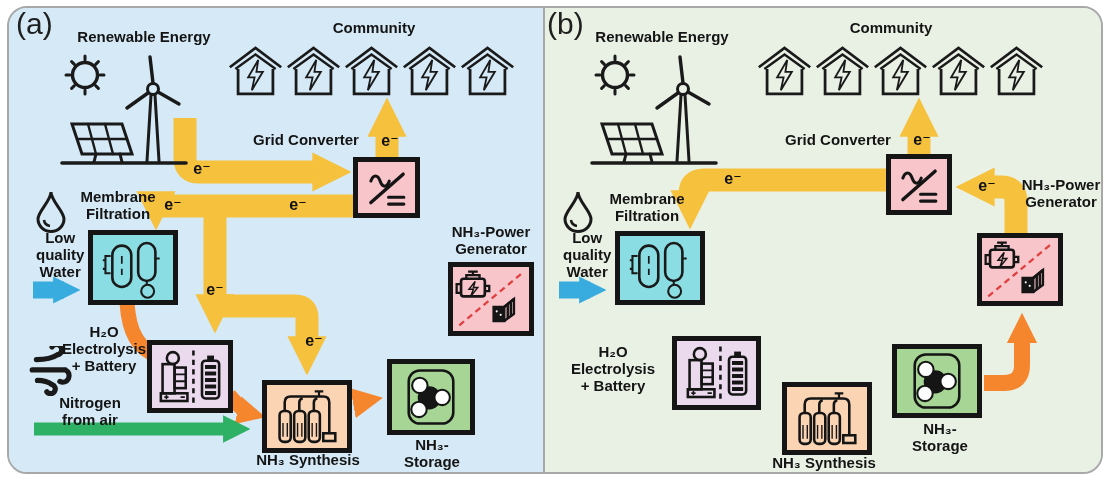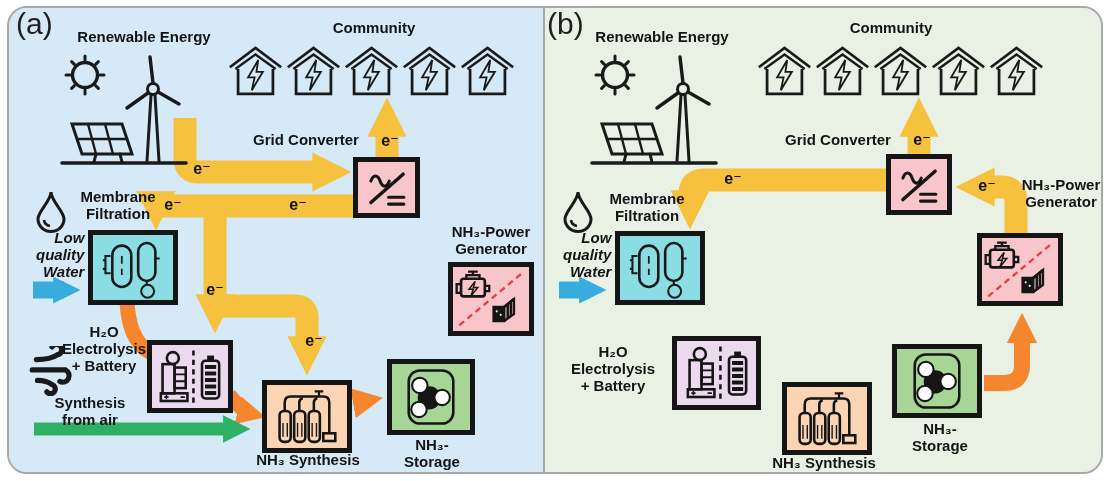--- a/index.html
+++ b/index.html
@@ -7,21 +7,21 @@
           font-family:"Liberation Sans","DejaVu Sans",sans-serif;}
   .frame{position:absolute;left:7px;top:6px;width:1092px;height:464px;
          border:2px solid #a8a8a8;border-radius:20px;overflow:hidden;background:#D5E9F6;}
   .bg-a{position:absolute;left:0;top:0;width:534px;height:100%;background:#D5E9F6;}
   .bg-b{position:absolute;left:536px;top:0;right:0;height:100%;background:#E9F1E5;}
   .divider{position:absolute;left:534px;top:0;width:2px;height:100%;background:#a8a8a8;}
   svg.arrows{position:absolute;left:0;top:0;z-index:2;}
   .tag{position:absolute;z-index:4;font-size:30px;color:#1f1f1f;line-height:1;}
   .lbl{position:absolute;z-index:4;font-weight:bold;font-size:15px;color:#141414;
        text-align:center;line-height:1.13;white-space:nowrap;transform:translateX(-50%);}
-  .lbl.left{transform:none;text-align:right;font-style:italic;}
+  .lbl.left{transform:none;text-align:center;}
   .e{position:absolute;z-index:5;font-weight:bold;font-size:16px;color:#101010;
      transform:translate(-50%,-50%);line-height:1;}
   .box{position:absolute;z-index:3;box-sizing:border-box;border:5px solid #151515;
        display:flex;align-items:center;justify-content:center;}
   .houses{position:absolute;z-index:3;display:flex;gap:3px;}
   .ricon{position:absolute;z-index:3;}
 </style>
 </head>
 <body>
 
@@ -227,21 +227,21 @@
   <div class="box" style="left:147px;top:340px;width:86px;height:73px;background:#EBD9EE">
     <svg width="70" height="60" viewBox="0 0 80 70">
         <use href="#sym-electro"></use>
       </svg>
   </div>
 
   <svg class="ricon" style="left:26px;top:346px" width="50" height="50" viewBox="0 0 44 48">
       <use href="#sym-wind"></use>
     </svg>
   <div class="lbl" style="left:90px;top:395px">
-    <div>Synthesis</div>
+    <div>Nitrogen</div>
     <div>from air</div>
   </div>
 
   <div class="box" style="left:262px;top:380px;width:90px;height:73px;background:#FBD4B4">
     <svg width="74" height="60" viewBox="0 0 84 70">
         <use href="#sym-synthesis"></use>
       </svg>
   </div>
   <div class="lbl" style="left:308px;top:452px">NH₃ Synthesis</div>
 

